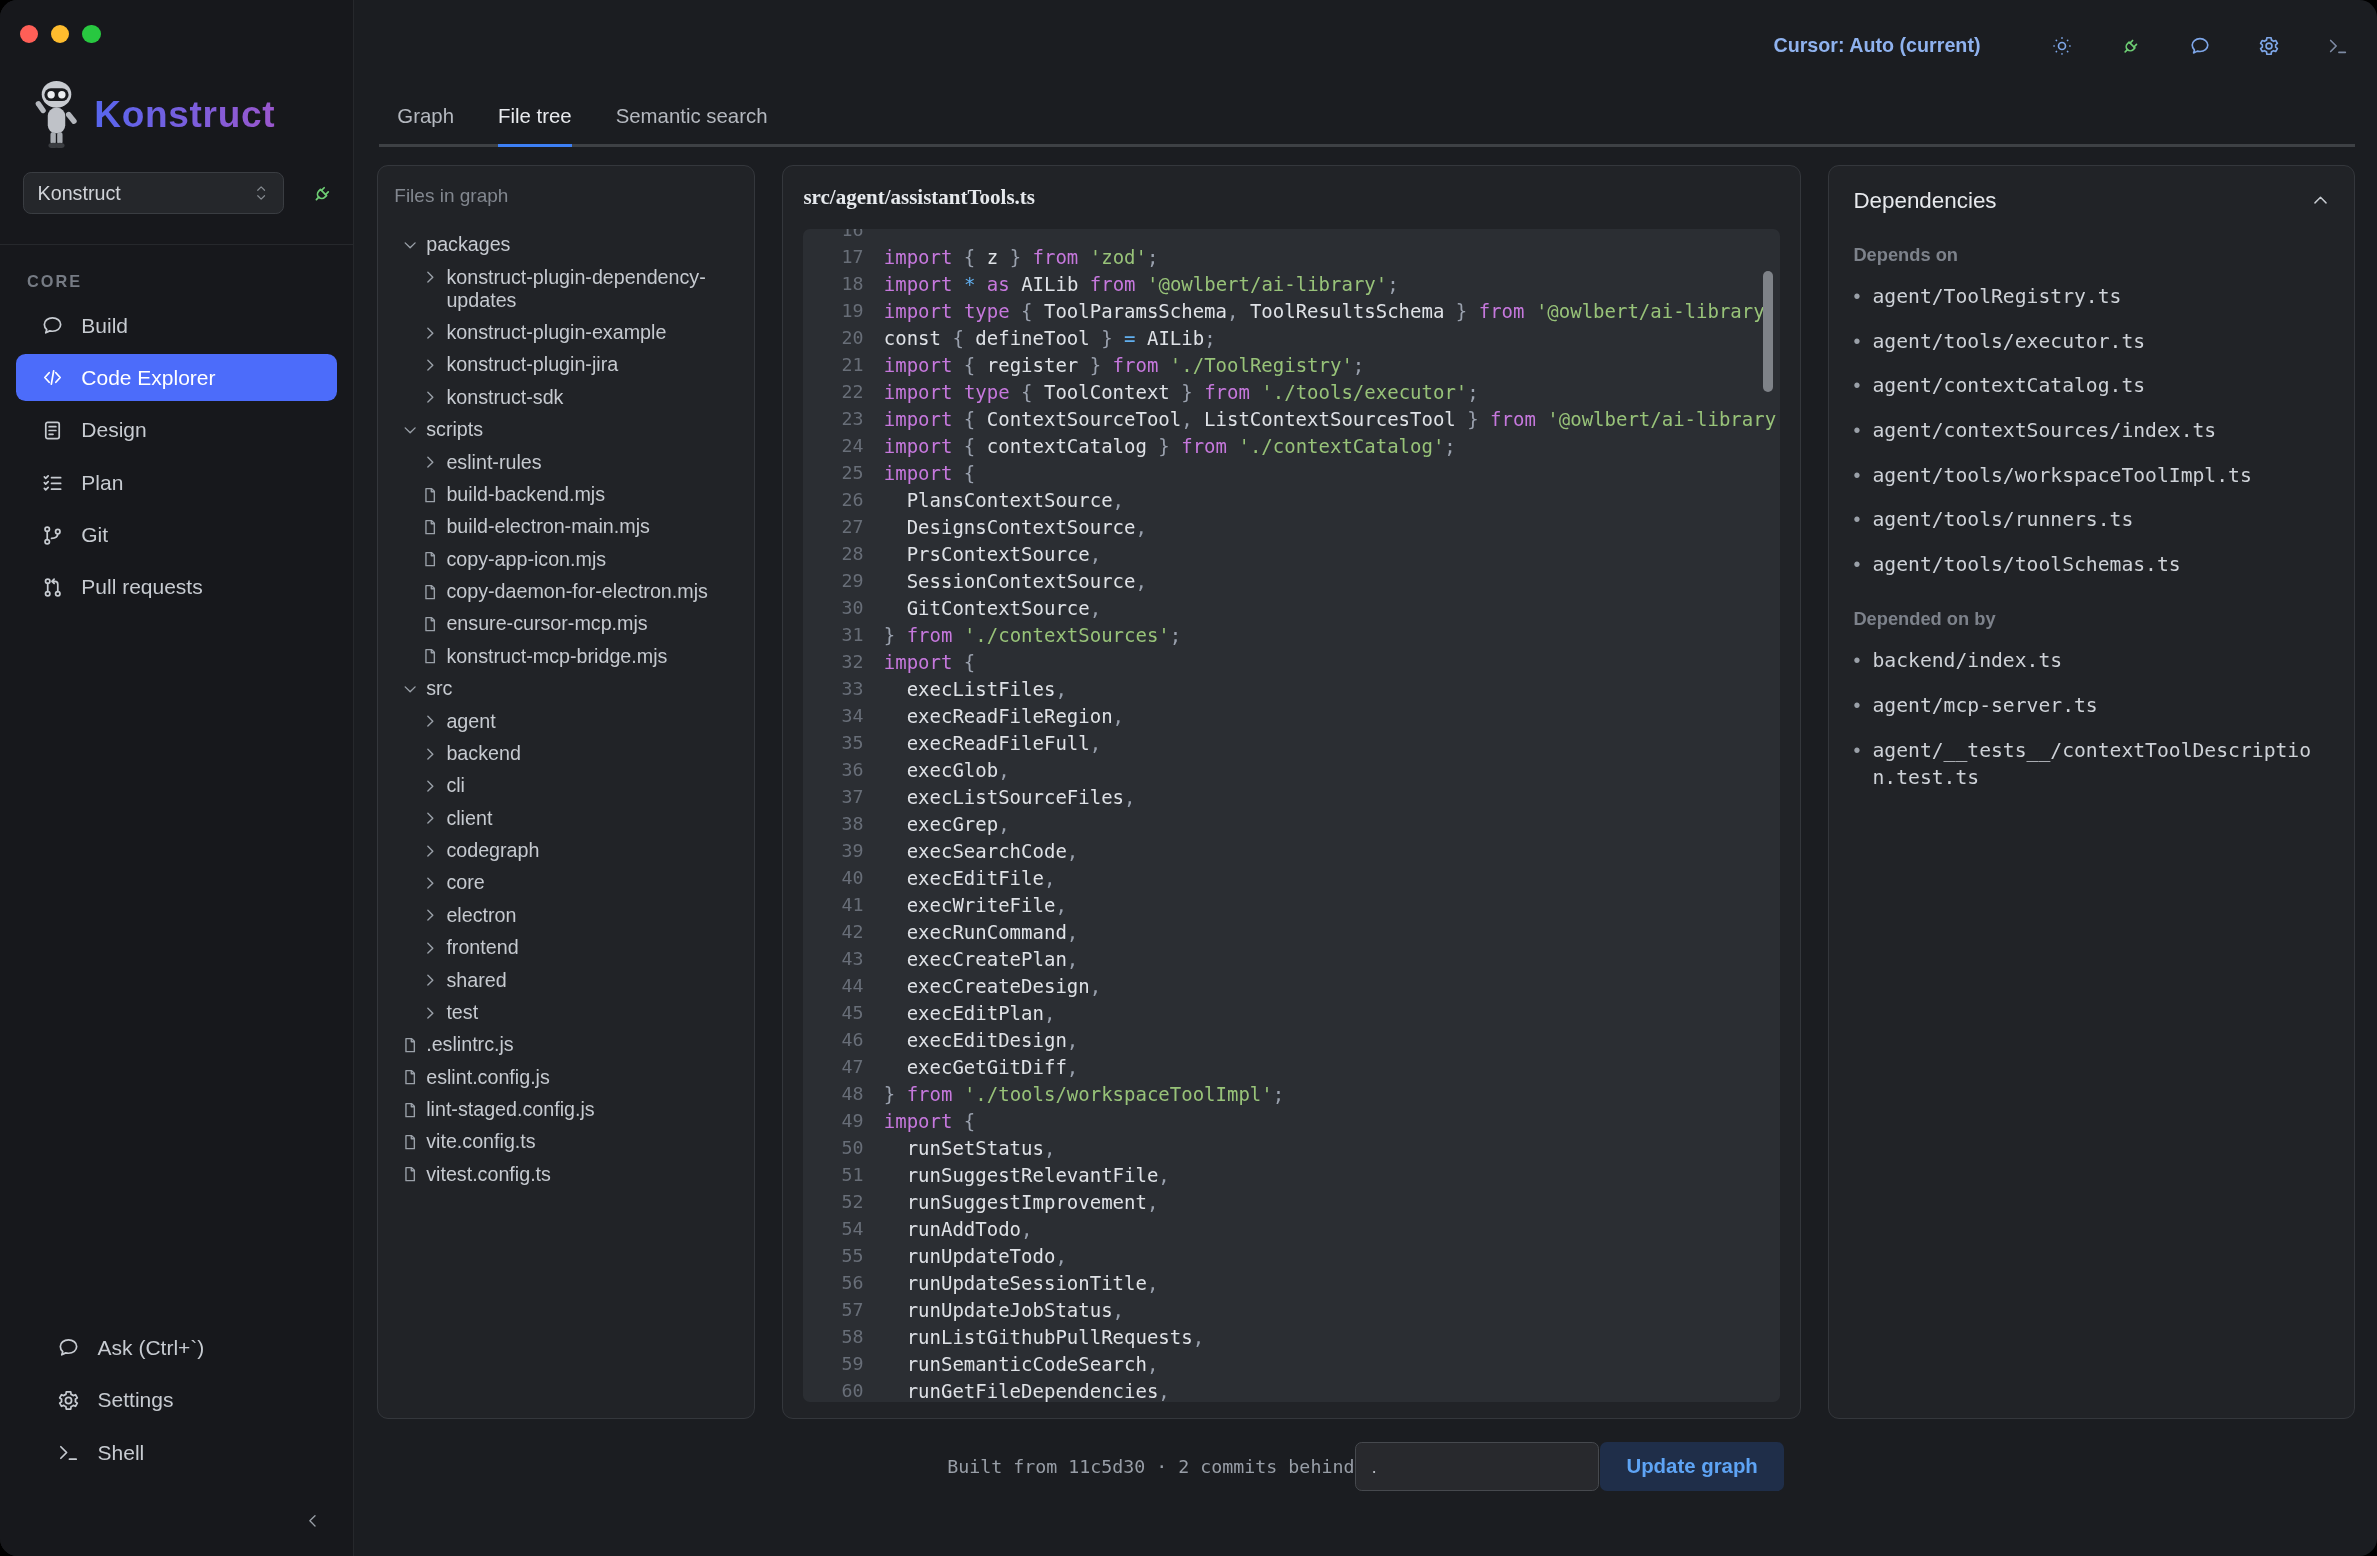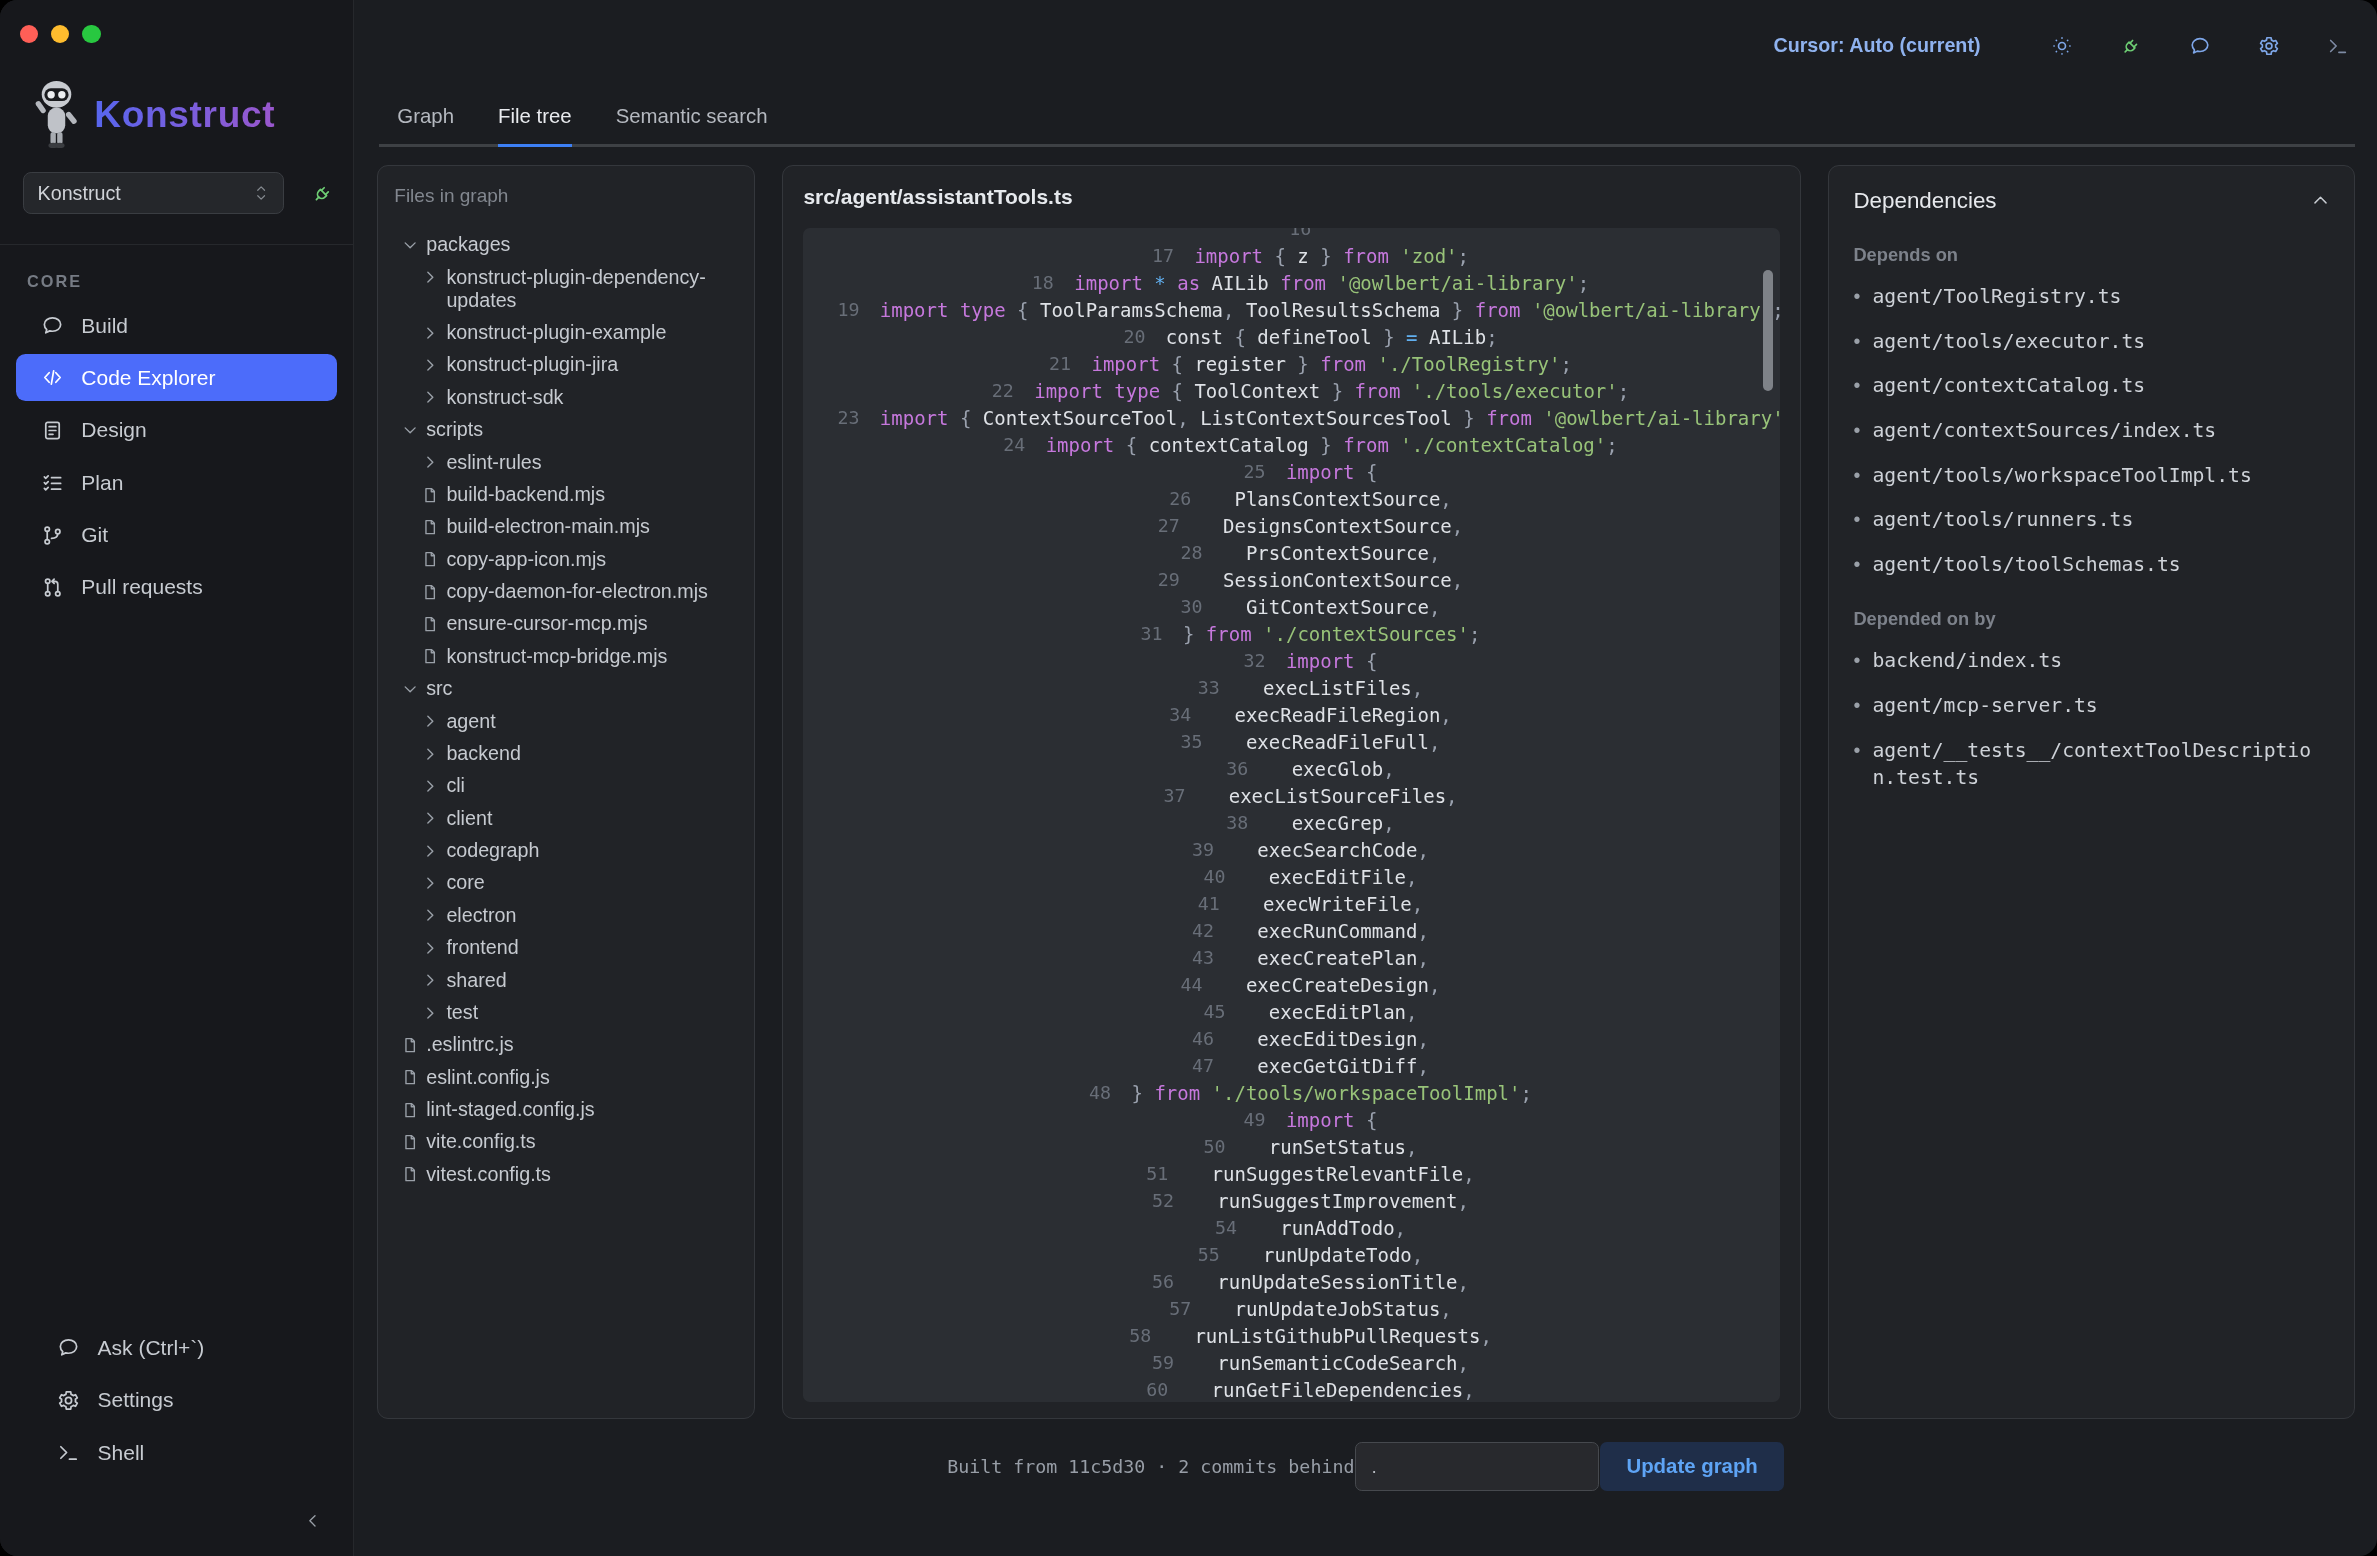--- a/index.html
+++ b/index.html
@@ -45,25 +45,25 @@
   .panel{background:#212327;border:1.4px solid #34373c;border-radius:11px;box-sizing:border-box;}
   
   .files-panel{width:378px;flex:none;padding:19px 16.3px;overflow:hidden;}
   .files-title{font-size:19px;color:#82878f;}
   .tree{margin-top:22px;}
   .tree-row{display:flex;gap:6.8px;padding:4.7px 0;font-size:19.7px;color:#c6cad0;line-height:23px;cursor:pointer;}
   .tree-icon{width:18.3px;height:18.3px;flex:none;color:#9aa0a8;margin-top:2.7px;}
   .tree-label{overflow-wrap:anywhere;}
   
   .editor-panel{flex:1;min-width:0;padding:19px 20.4px 16.3px;display:flex;flex-direction:column;}
-  .file-path{font-family:Liberation Sans, sans-serif;font-weight:bold;font-size:21px;color:#e6e9ed;}
+  .file-path{font-family:Liberation Serif, serif;font-weight:bold;font-size:21px;color:#e6e9ed;}
   .code-block{margin-top:19px;background:#2b2e33;border-radius:6.8px;flex:1;overflow:hidden;position:relative;
               font-family:"DejaVu Sans Mono",monospace;font-size:19px;}
   .code-lines{margin-top:-12.2px;}
-  .code-line{display:flex;height:27px;align-items:center;white-space:pre;justify-content:center;}
+  .code-line{display:flex;height:27px;align-items:center;white-space:pre;}
   .ln{width:60px;flex:none;text-align:right;padding-right:20.4px;color:#686e78;font-size:18.3px;}
   .k{color:#c678dd;} .s{color:#98c379;} .o{color:#61afef;} .p{color:#9aa1ae;} .t{color:#dfe2e7;}
   .scroll-thumb{position:absolute;right:6.8px;top:42px;width:10.2px;height:121px;border-radius:5.4px;background:#7e8288;cursor:pointer;}
   
   .deps-panel{width:527px;flex:none;padding:22px 24.4px;overflow:hidden;}
   .deps-header{display:flex;justify-content:space-between;align-items:center;}
   .deps-title{font-size:22.4px;color:#e7e9ed;}
   .deps-collapse{width:19px;height:19px;color:#c6cad0;cursor:pointer;}
   .deps-section-label{margin-top:30px;font-size:18.3px;color:#7d828b;font-weight:bold;}
   .deps-list{list-style:none;margin:8.1px 0 0;padding:0;}

